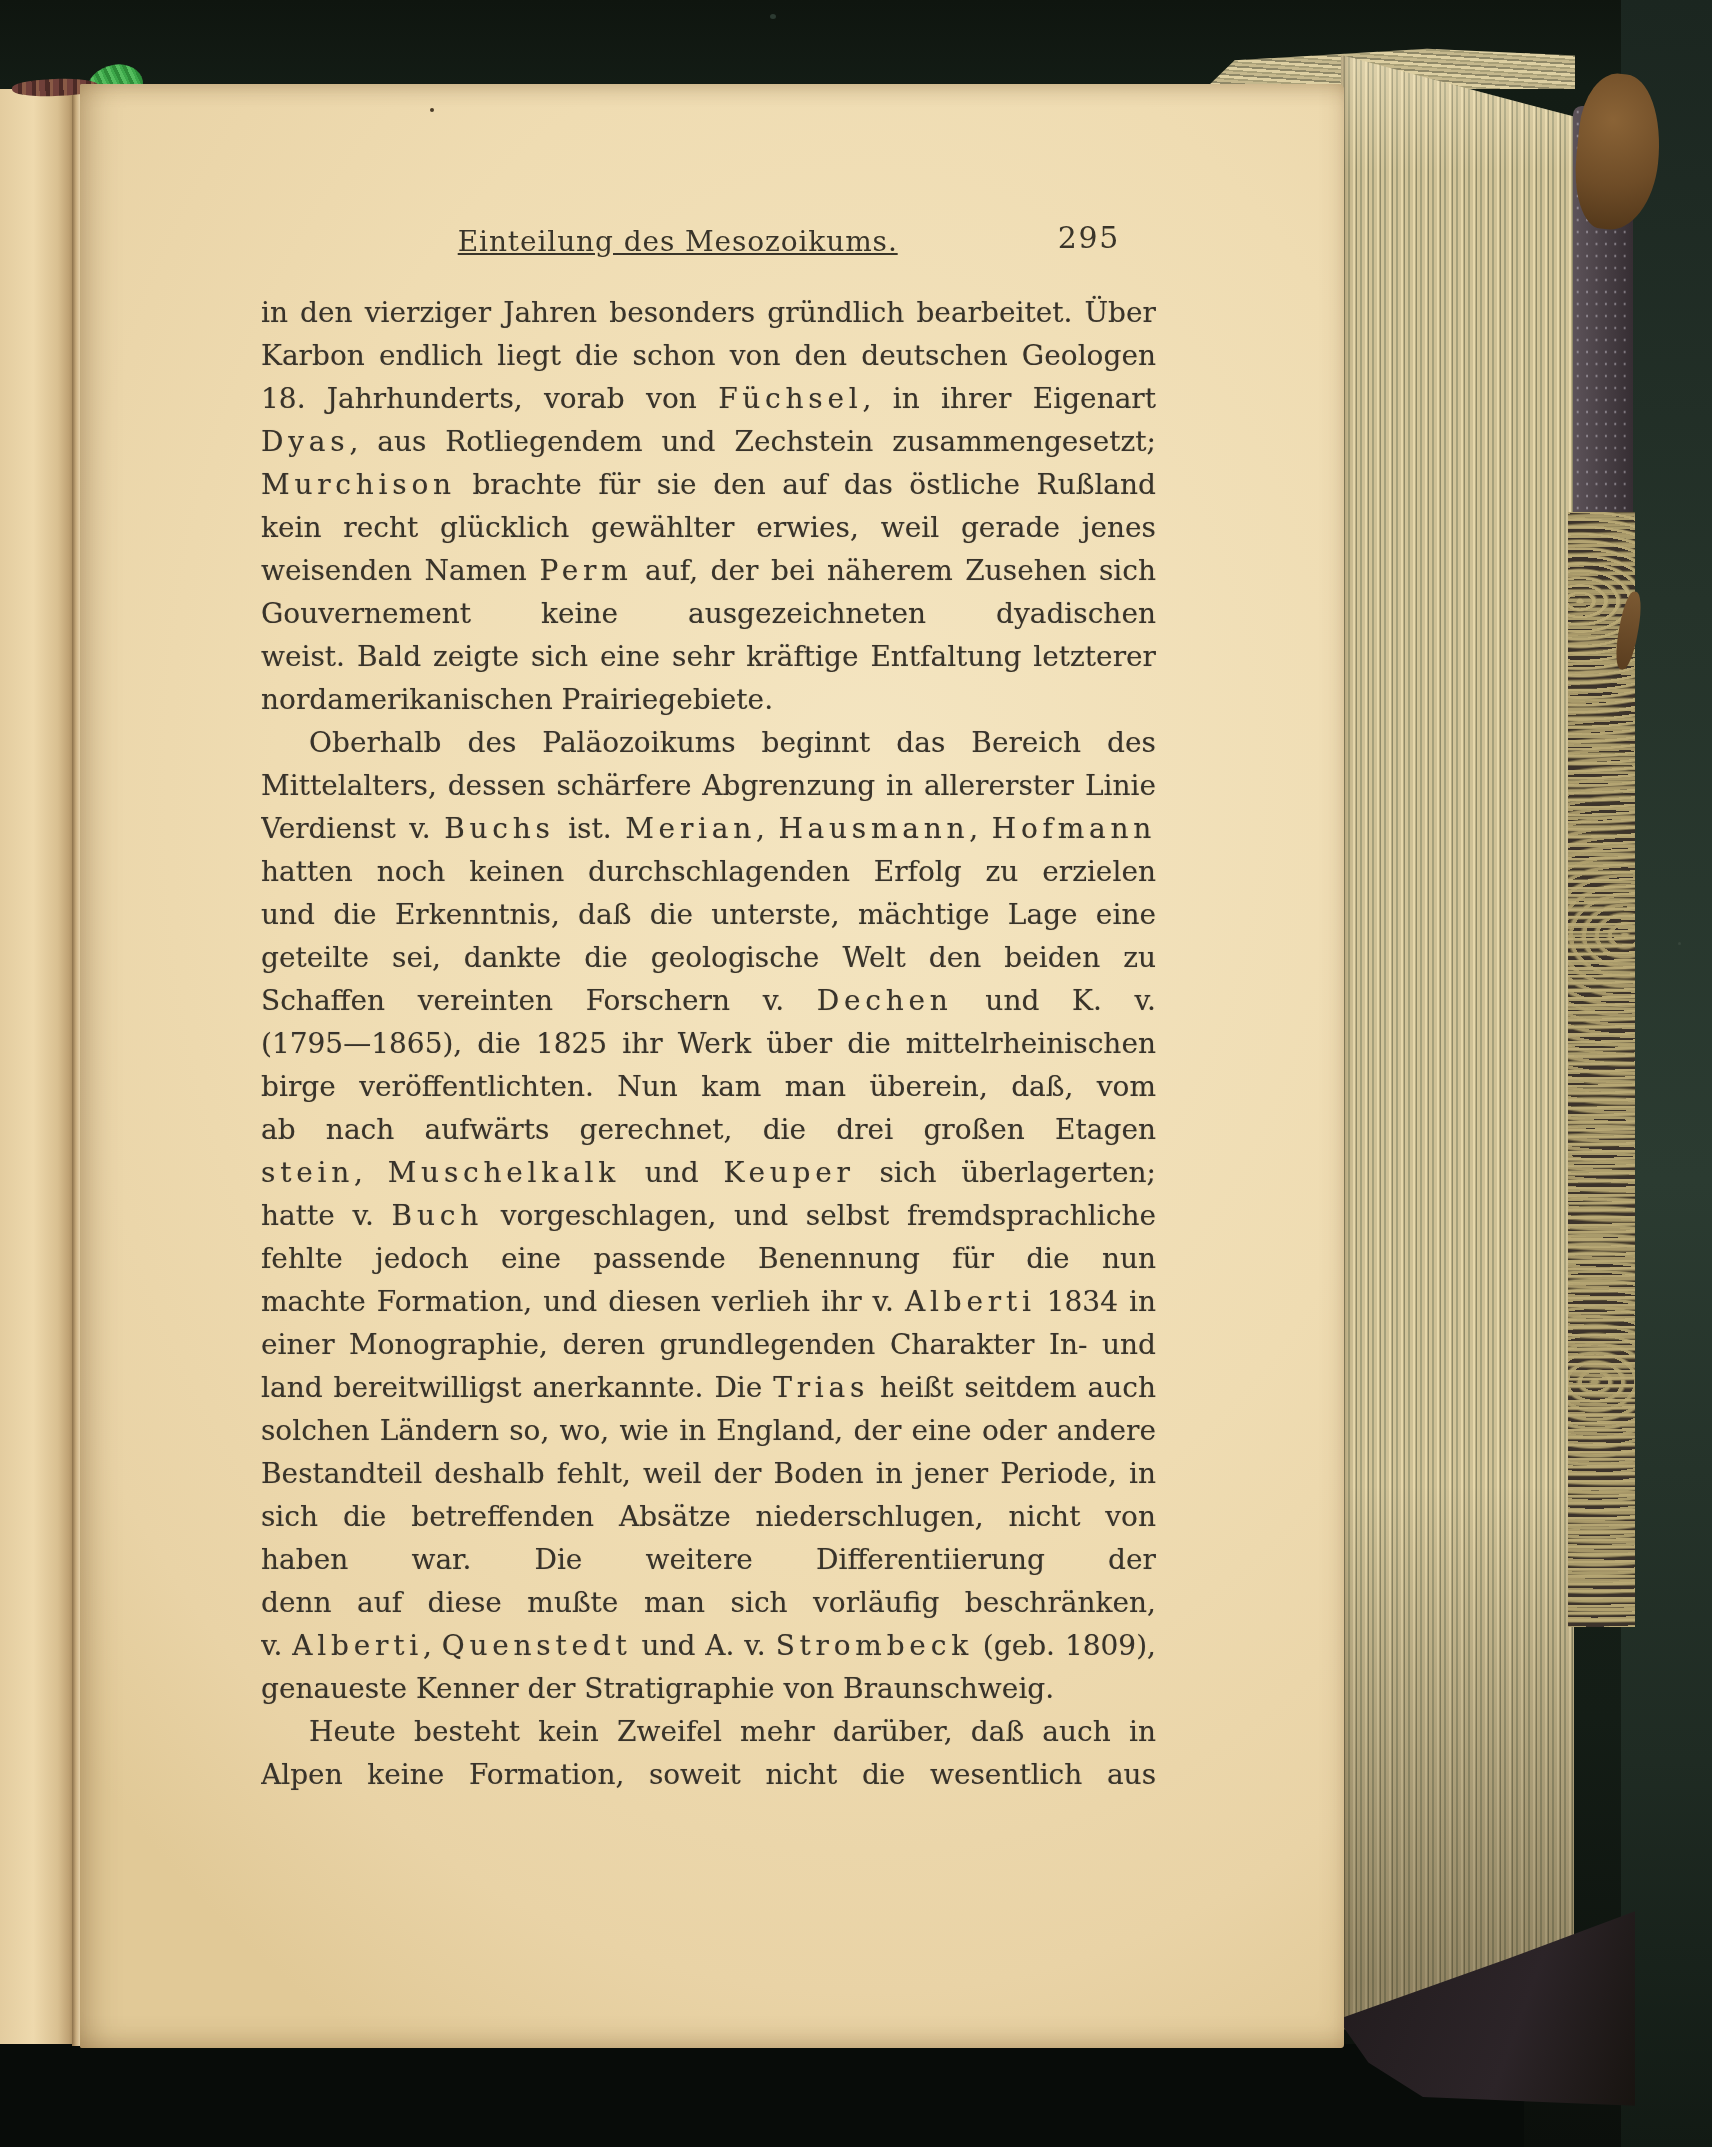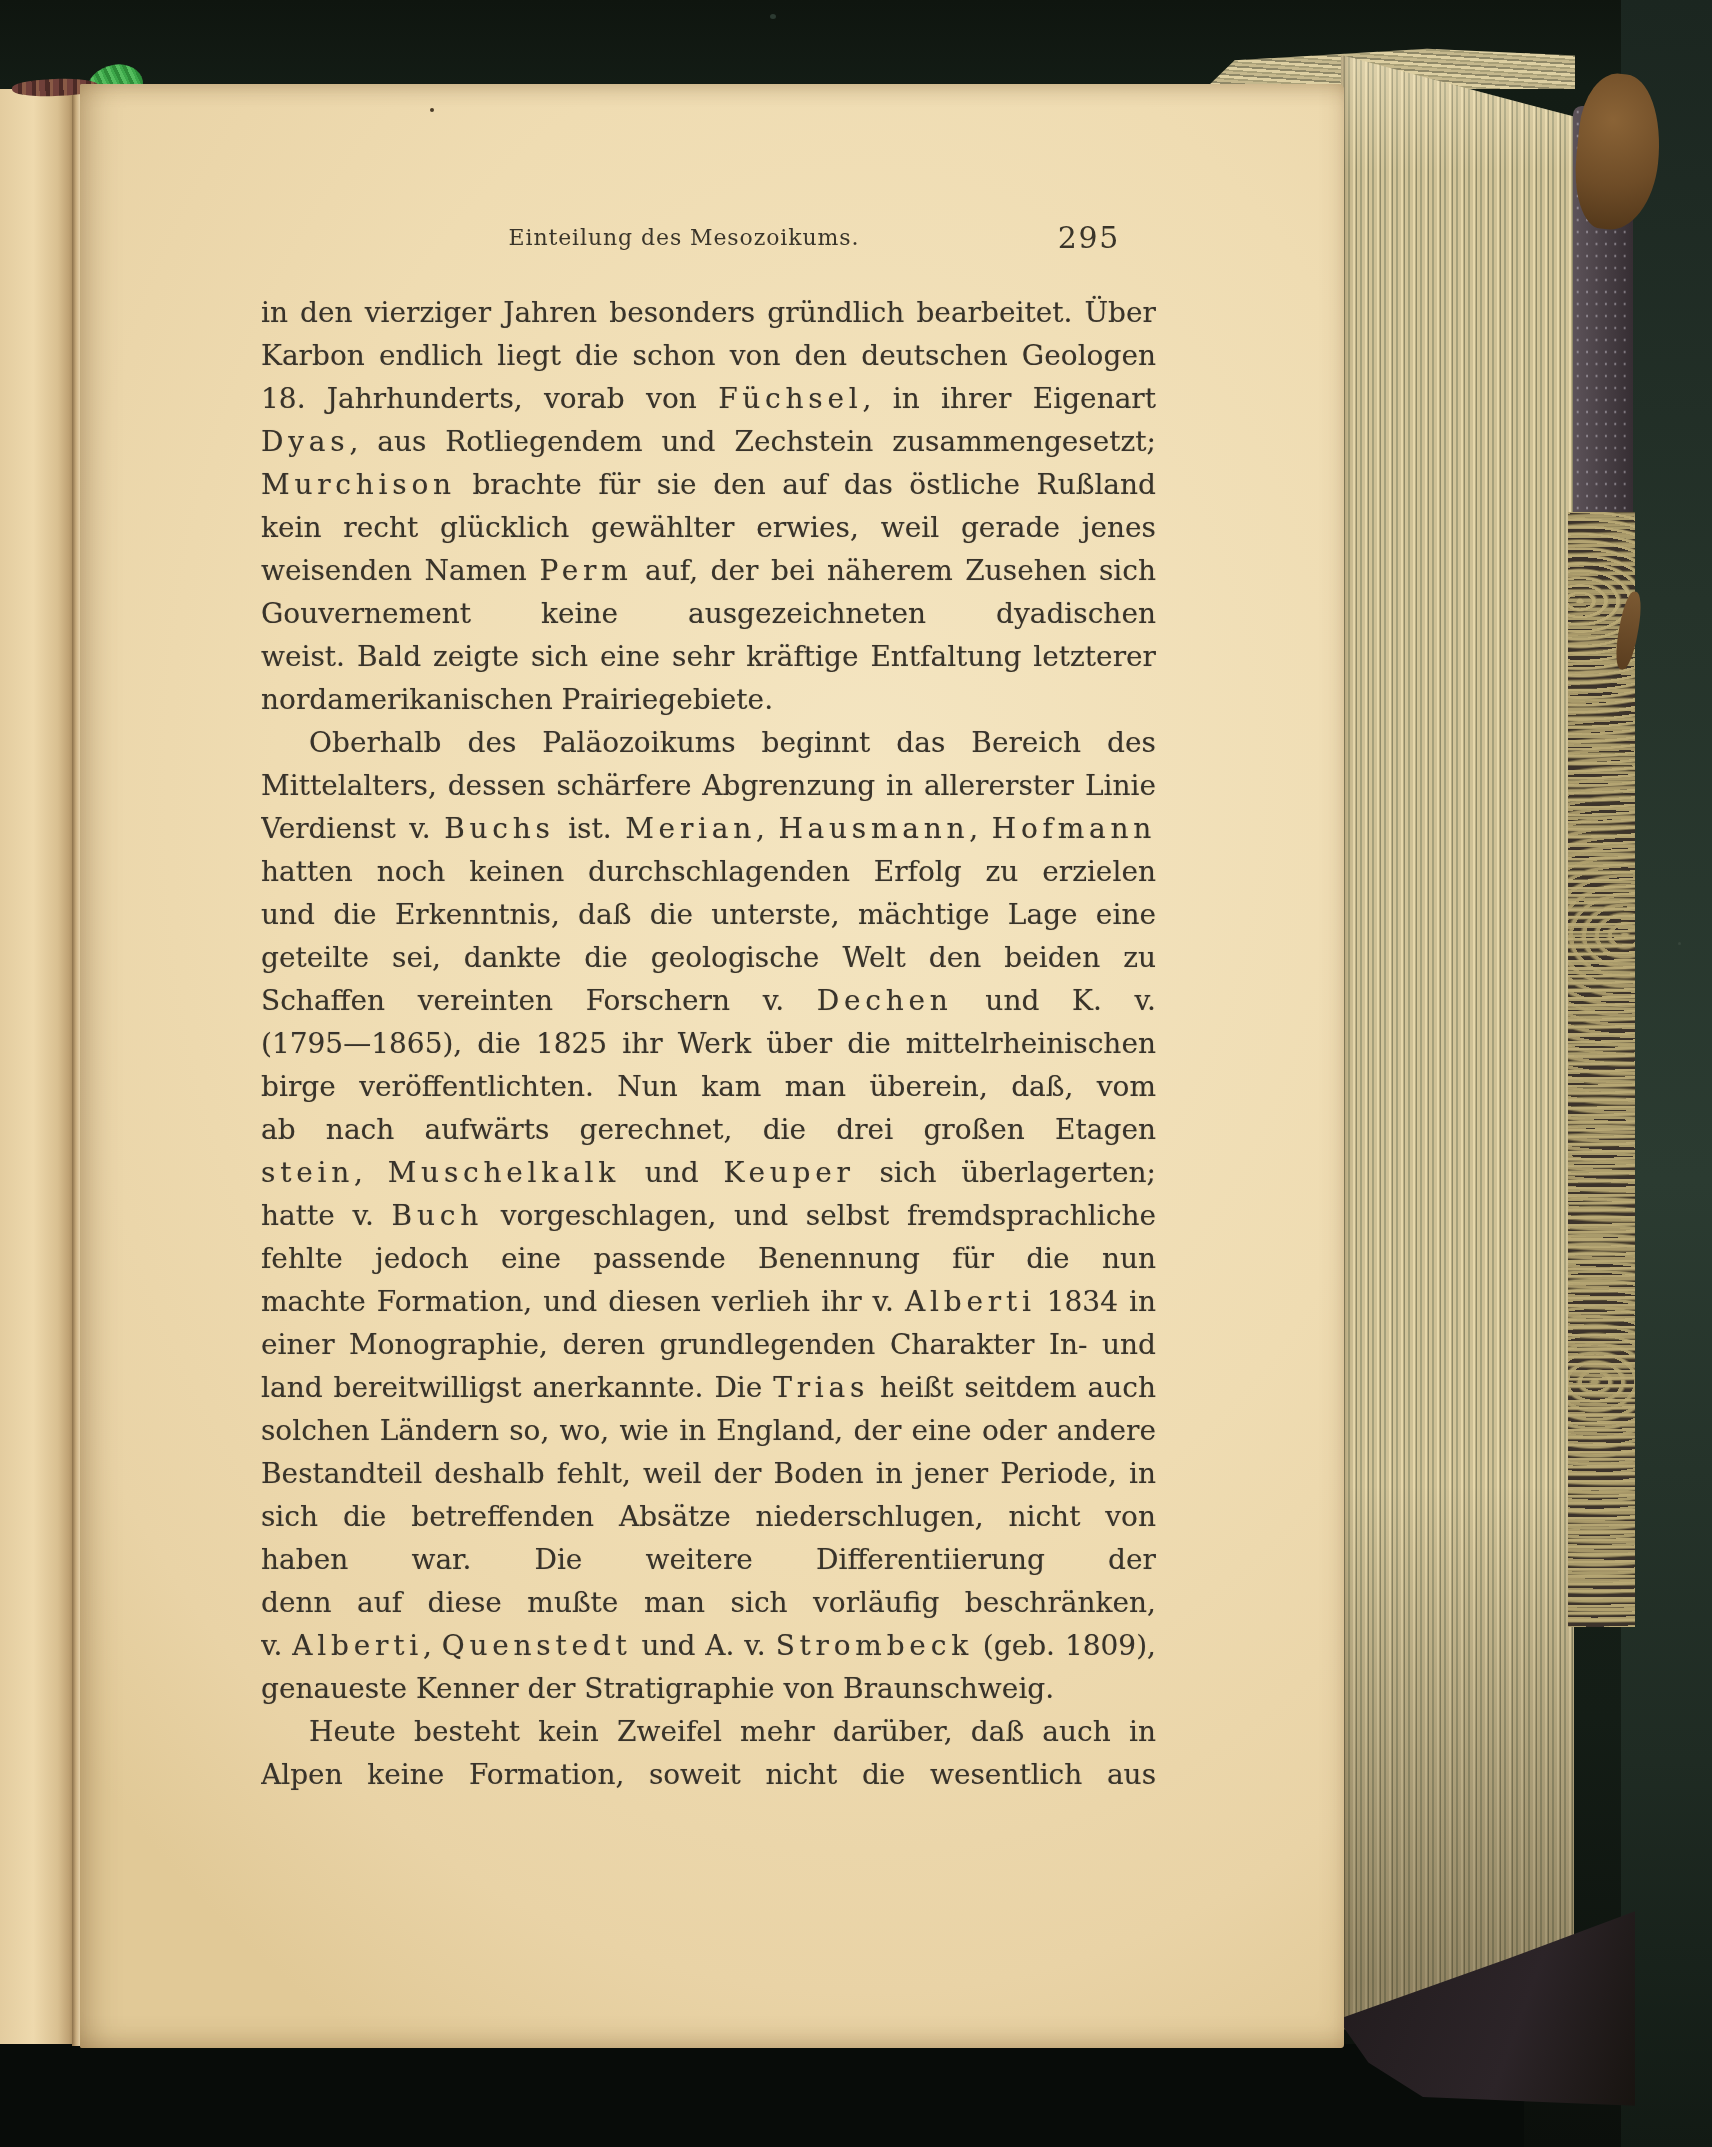--- a/index.html
+++ b/index.html
@@ -60,21 +60,21 @@
   .spine-bits{position:absolute;left:12px;top:79px;width:86px;height:17px;transform:rotate(-2deg);
     background:repeating-linear-gradient(90deg,#70403a 0 6px,#4c2a26 6px 10.3px,#8a5a46 10.3px 13.7px);
     border-radius:45%;}
   .speck{position:absolute;border-radius:50%;}
   .s1{left:430px;top:108px;width:4.3px;height:4.3px;background:#4a3c28;}
   .s2{left:770px;top:13.7px;width:6px;height:5.1px;background:#2c3a31;}
   .s3{left:1678px;top:942px;width:3.4px;height:3.4px;background:#38463c;}
   
   .running-head{position:absolute;left:181px;top:134px;width:895px;height:43px;color:#3a352a;}
   .running-title{position:absolute;left:50%;transform:translateX(-57%);top:6.8px;
-    font-size:22px;letter-spacing:0.9px;white-space:nowrap;}
+    font-size:28px;letter-spacing:0.9px;white-space:nowrap;text-decoration:underline;}
   .page-number{position:absolute;right:36px;top:1.7px;font-size:30px;letter-spacing:1.7px;}
   .body-text{position:absolute;left:181px;top:207px;width:895px;color:#38332a;
     font-size:28px;text-shadow:0 0 0.9px rgba(56,49,40,.35);}
   .para{margin:0;}
   .line{height:43px;line-height:43px;text-align:justify;text-align-last:justify;overflow:hidden;}
   .line.last{text-align-last:left;}
   .line.indent{text-indent:48px;}
   .sperr{letter-spacing:.17em;}
 </style>
 </head>

